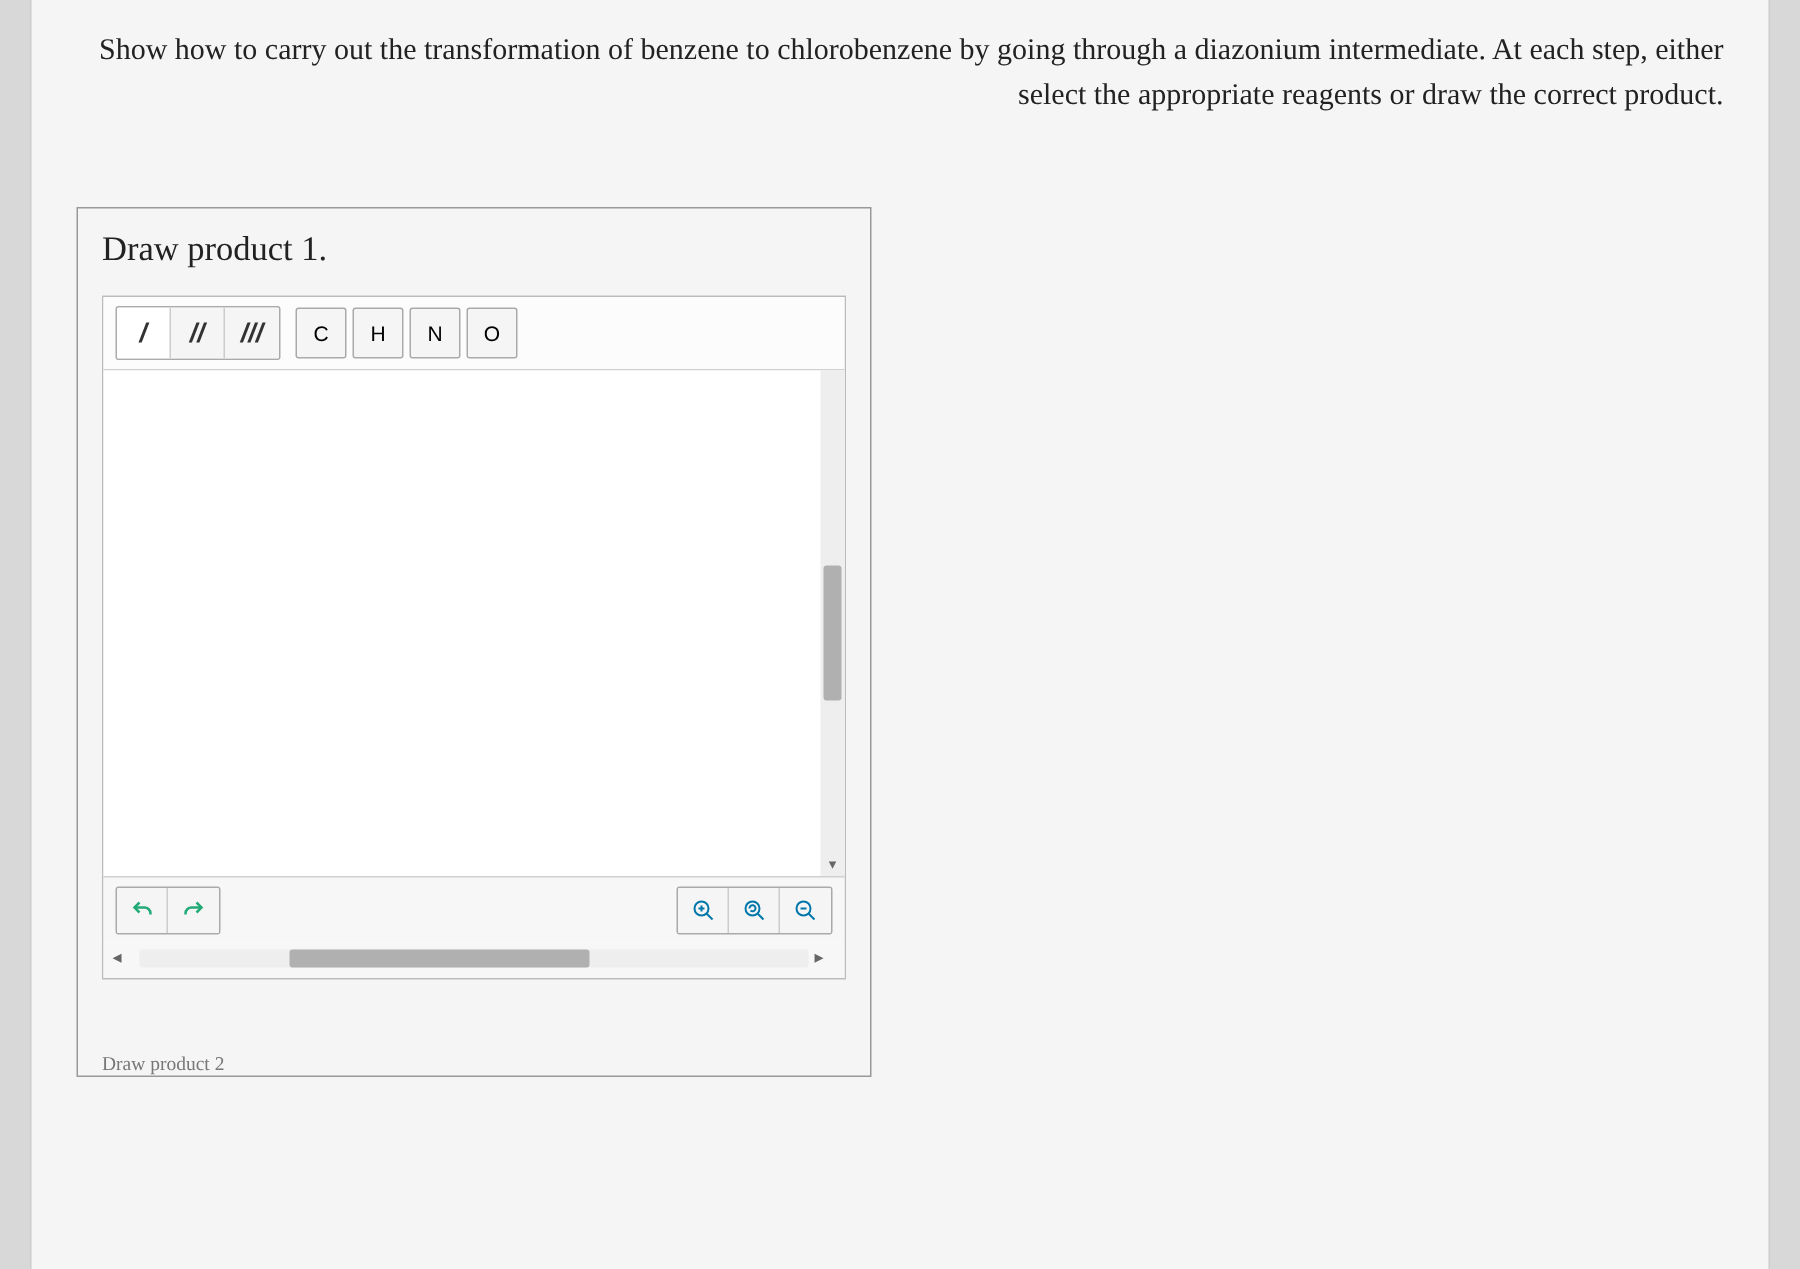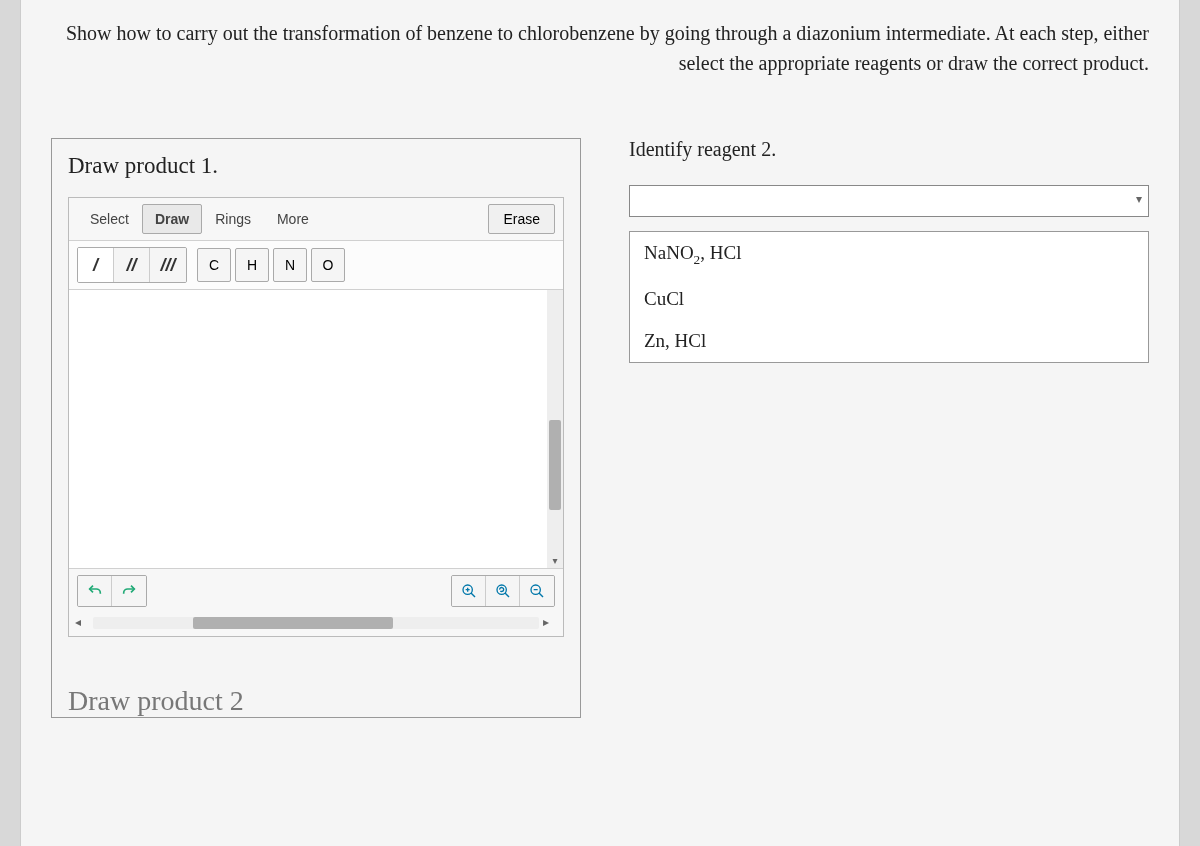--- a/index.html
+++ b/index.html
@@ -238,46 +238,39 @@
 }
 .option-row {
   padding: 10px 14px;
   font-size: 19px;
   color: #222;
   cursor: pointer;
 }
 .sub { font-size: 0.7em; vertical-align: sub; }
 .cutoff {
   margin-top: 48px;
-  font-size: 28px;
+  font-size: 13px;
   color: #777;
   font-family: Georgia, serif;
 }
 .svg-icon { width: 16px; height: 16px; }
 </style>
 </head>
 <body>
 
 <div class="page">
   <div class="question">Show how to carry out the transformation of benzene to chlorobenzene by going through a diazonium intermediate. At each step, either select the appropriate reagents or draw the correct product.</div>
 
   <div class="panels">
 
     <div class="panel panel-left">
       <div class="panel-title">Draw product 1.</div>
 
       <div class="editor">
 
-        <div class="toolbar-top">
-          <div class="tool-tab">Select</div>
-          <div class="tool-tab active">Draw</div>
-          <div class="tool-tab">Rings</div>
-          <div class="tool-tab">More</div>
-          <button class="erase-btn">Erase</button>
-        </div>
 
         <div class="toolbar-second">
           <div class="bond-group">
             <button class="bond-btn active">/</button>
             <button class="bond-btn">//</button>
             <button class="bond-btn">///</button>
           </div>
           <div class="atom-group">
             <button class="atom-btn">C</button>
             <button class="atom-btn">H</button>
@@ -341,24 +334,15 @@
             <div class="hscroll-thumb"></div>
           </div>
           <div class="hscroll-arrow">▸</div>
         </div>
 
       </div>
 
       <div class="cutoff">Draw product 2</div>
     </div>
 
-    <div class="right-col">
-      <div class="right-title">Identify reagent 2.</div>
-      <div class="dropdown-display"></div>
-      <div class="options-list">
-        <div class="option-row">NaNO<span class="sub">2</span>, HCl</div>
-        <div class="option-row">CuCl</div>
-        <div class="option-row">Zn, HCl</div>
-      </div>
-    </div>
 
   </div>
 </div>
 
 </body></html>

